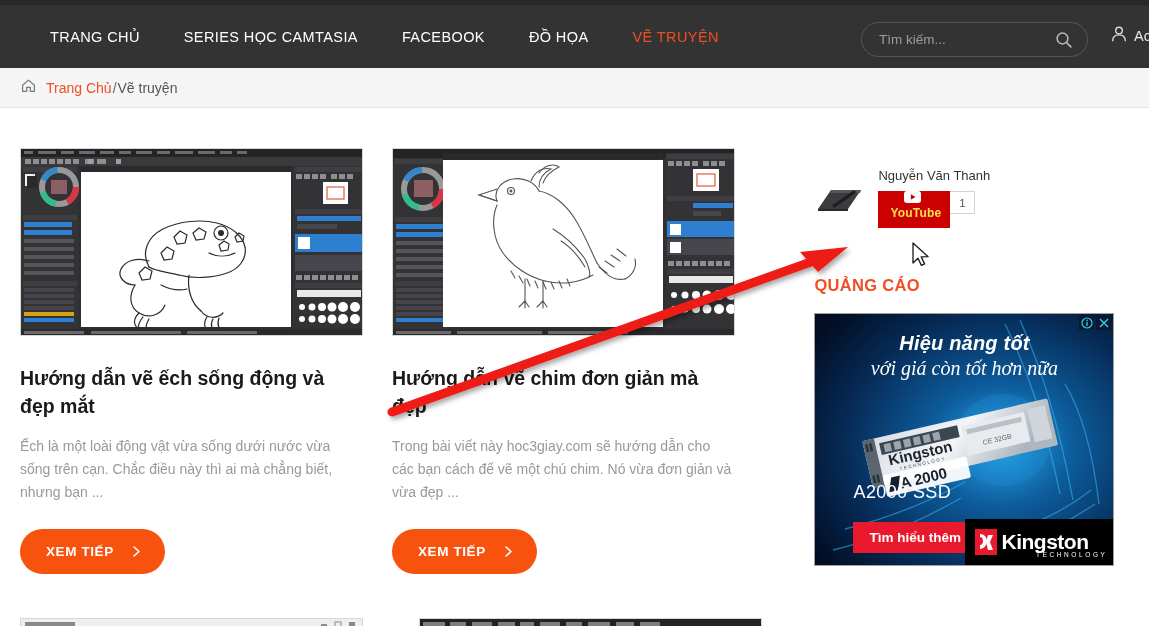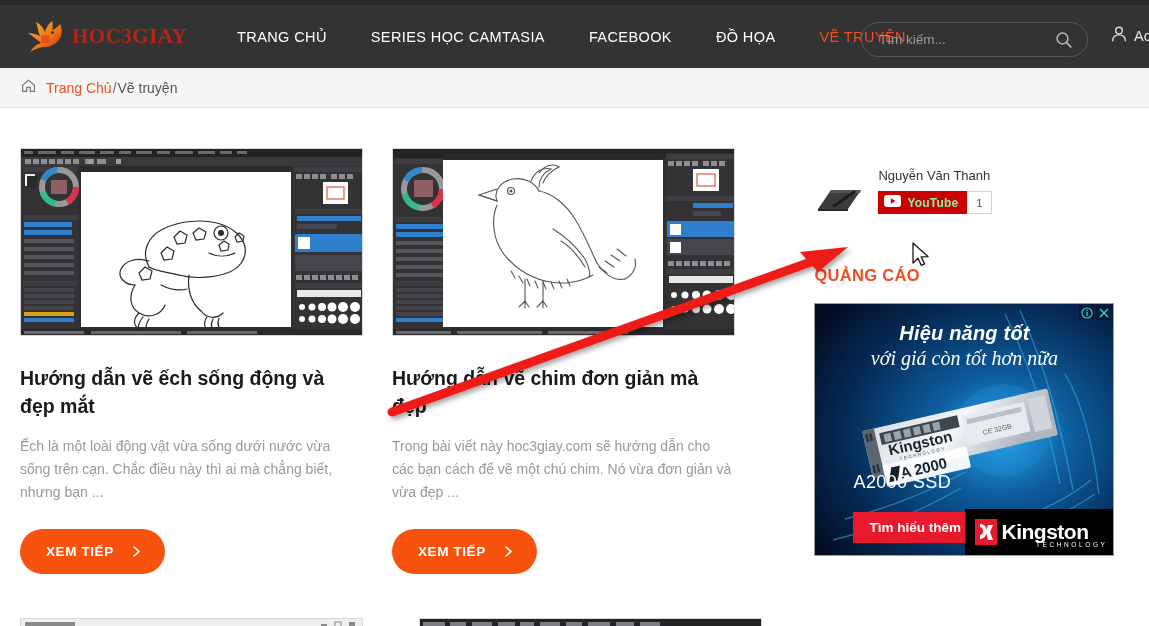--- a/index.html
+++ b/index.html
@@ -97,23 +97,23 @@
   .sidebar { width: 320px; padding-top: 40px; margin-left: 18px; }
   .side-heading {
     color: #f04e23; font-size: 16.5px; font-weight: bold; letter-spacing: .3px;
   }
   .yt-block { display: flex; margin-top: 20px; }
   .yt-avatar { width: 52px; height: 40px; flex: 0 0 52px; margin-top: 10px; }
   .yt-right { margin-left: 12px; }
   .yt-name { font-size: 13px; color: #333; }
   .yt-btn-row { display: flex; margin-top: 8px; }
   .yt-sub {
-    background: #cc0000; color: #86efac; height: 23px; display: flex;
+    background: #cc0000; color: #fde047; height: 37px; display: flex;
     align-items: center; padding: 0 9px 0 6px; cursor: pointer;
-    font-size: 12px; font-weight: bold; letter-spacing: .2px;
+    font-size: 12px; font-weight: bold; letter-spacing: .2px; flex-direction: column;
   }
   .yt-sub-label { margin-left: 6px; }
   .yt-count {
     border: 1px solid #d3d3d3; border-left: 0; height: 23px;
     min-width: 25px; display: flex; align-items: center; justify-content: center;
     font-size: 11.5px; color: #555; background: #fff; cursor: pointer;
   }
   .ads-heading { margin-top: 48px; }
 
   .ad {
@@ -153,37 +153,20 @@
   
   .overlay { position: absolute; inset: 0; pointer-events: none; }
 </style>
 </head>
 <body>
 
 <div class="topstrip"></div>
 
 <div class="header">
 
-  <div class="logo-wrap">
-    <span class="logo-bird">
-      <svg width="44" height="44" viewBox="0 0 44 44">
-        <defs>
-          <linearGradient id="ph" x1="0" y1="0" x2="1" y2="1">
-            <stop offset="0%" stop-color="#f9b233"></stop>
-            <stop offset="55%" stop-color="#f07818"></stop>
-            <stop offset="100%" stop-color="#c62b1b"></stop>
-          </linearGradient>
-        </defs>
-        <path d="M30 6 C26 9 24 13 23 17 C21 12 18 9 14 7 C16 12 16 17 18 21 C14 19 10 18 6 18 C11 21 15 25 19 28 C15 29 11 32 8 37 C13 34 18 32 23 32 C27 32 32 30 36 26 C40 22 41 15 38 9 C36 12 33 14 30 15 C31 12 31 9 30 6 Z" fill="url(#ph)"></path>
-        <path d="M19 20 L27 20 L27 28 L19 28 Z" fill="#e8491d" opacity=".85"></path>
-        <circle cx="30.5" cy="17.5" r="1.3" fill="#3a1a08"></circle>
-      </svg>
-    </span>
-    <span class="logo-text">HOC3GIAY</span>
-  </div>
 
   <div class="nav">
     <div class="nav-item">TRANG CHỦ</div>
     <div class="nav-item">SERIES HỌC CAMTASIA</div>
     <div class="nav-item">FACEBOOK</div>
     <div class="nav-item">ĐỒ HỌA</div>
     <div class="nav-item active">VẼ TRUYỆN</div>
   </div>
 
   <div class="search-box">

